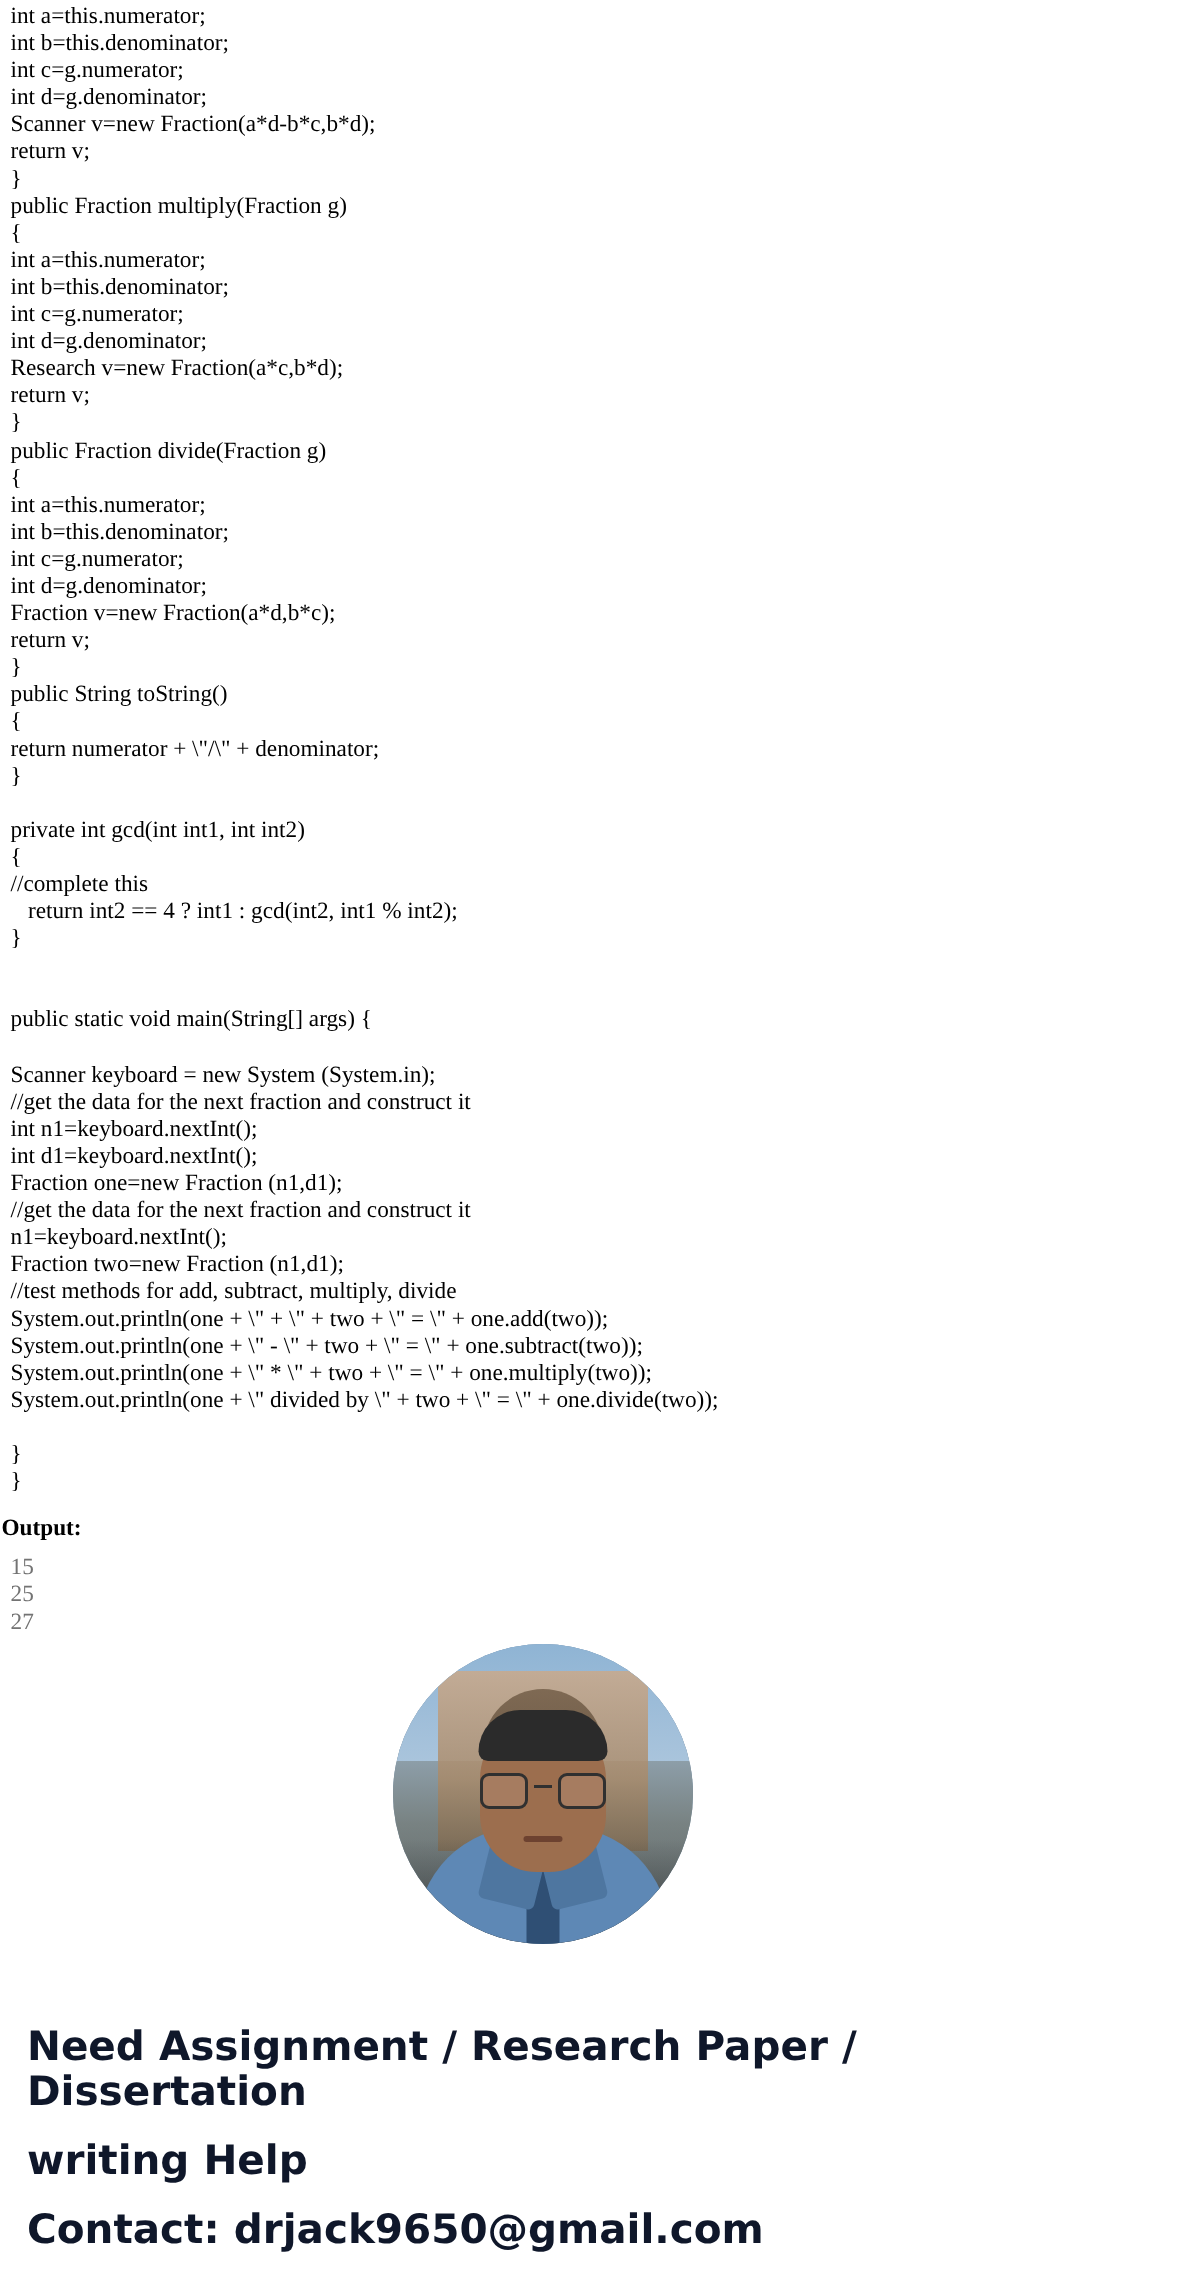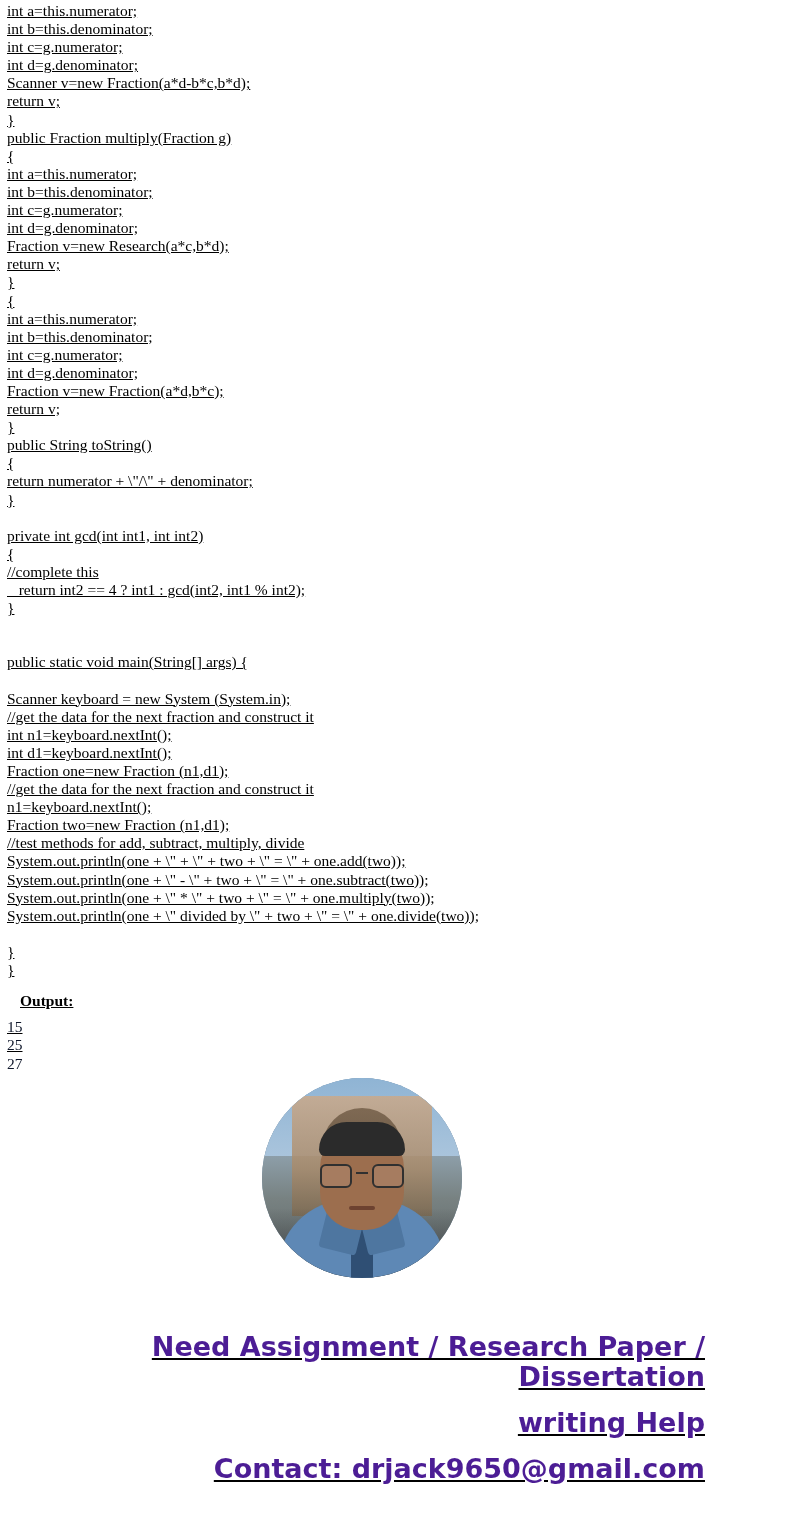--- a/index.html
+++ b/index.html
@@ -13,21 +13,20 @@
     position: relative;
     font-family: "Liberation Serif", serif;
     color: #000000;
   }
   .page {
     width: 723px;
     min-height: 1523px;
     position: relative;
     box-sizing: border-box;
     padding: 0;
-    text-decoration: underline;
   }
   .code-block {
     padding: 2px 0 0 7px;
   }
   .code-line {
     font-family: "Liberation Serif", serif;
     font-size: 15.5px;
     line-height: 18.1px;
     white-space: pre;
     color: #000000;
@@ -37,28 +36,27 @@
     height: 18.1px;
   }
   .output-heading {
     font-family: "Liberation Serif", serif;
     font-size: 15.5px;
     font-weight: bold;
     line-height: 18.1px;
     padding-left: 1px;
     margin-top: 13px;
     margin-bottom: 8px;
-    margin-left: 19px;
   }
   .output-line {
     font-family: "Liberation Serif", serif;
     font-size: 15.5px;
     line-height: 18.2px;
     padding-left: 7px;
-    color: #0f172a;
+    color: #737373;
     white-space: pre;
   }
   .output-area {
     position: relative;
     overflow: hidden;
     height: 52px;
   }
   .photo-wrap {
     margin-top: 8px;
     display: flex;
@@ -186,26 +184,26 @@
     position: absolute;
     left: 50%;
     transform: translateX(-50%);
     top: 128px;
     width: 26px; height: 4px;
     background: #6d4230;
     border-radius: 3px;
   }
   .promo {
     margin-top: 54px;
-    text-align: right;
+    text-align: left;
     font-family: "DejaVu Sans", sans-serif;
     font-weight: bold;
     font-size: 27px;
     line-height: 30px;
-    color: #4c1d95;
+    color: #0f172a;
     padding: 0 18px;
   }
   .promo .line2 {
     margin-top: 16px;
   }
 </style>
 </head>
 <body>
 
 <div class="page">
@@ -217,23 +215,24 @@
       <div class="code-line">int d=g.denominator;</div>
       <div class="code-line">Scanner v=new Fraction(a*d-b*c,b*d);</div>
       <div class="code-line">return v;</div>
       <div class="code-line">}</div>
       <div class="code-line">public Fraction multiply(Fraction g)</div>
       <div class="code-line">{</div>
       <div class="code-line">int a=this.numerator;</div>
       <div class="code-line">int b=this.denominator;</div>
       <div class="code-line">int c=g.numerator;</div>
       <div class="code-line">int d=g.denominator;</div>
-      <div class="code-line">Fraction v=new Research(a*c,b*d);</div>
+      <div class="code-line">Research v=new Fraction(a*c,b*d);</div>
       <div class="code-line">return v;</div>
       <div class="code-line">}</div>
+      <div class="code-line">public Fraction divide(Fraction g)</div>
       <div class="code-line">{</div>
       <div class="code-line">int a=this.numerator;</div>
       <div class="code-line">int b=this.denominator;</div>
       <div class="code-line">int c=g.numerator;</div>
       <div class="code-line">int d=g.denominator;</div>
       <div class="code-line">Fraction v=new Fraction(a*d,b*c);</div>
       <div class="code-line">return v;</div>
       <div class="code-line">}</div>
       <div class="code-line">public String toString()</div>
       <div class="code-line">{</div>

